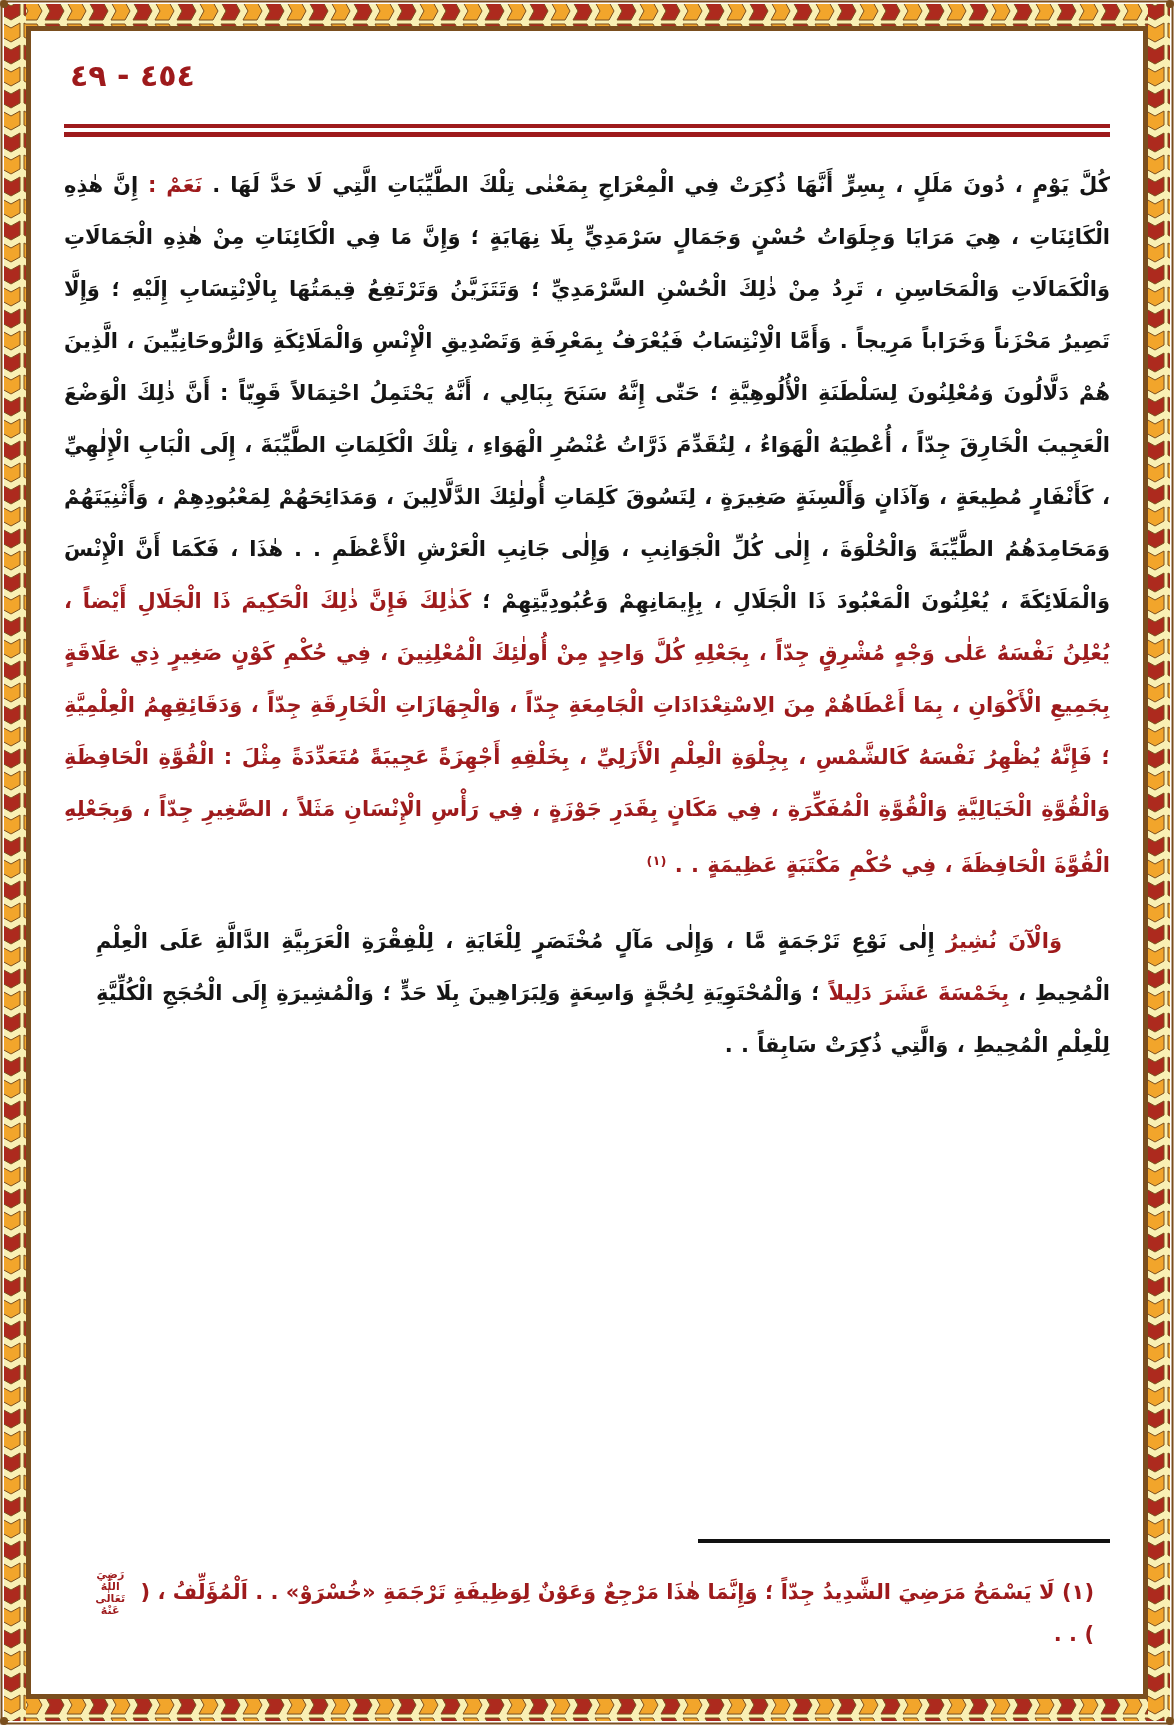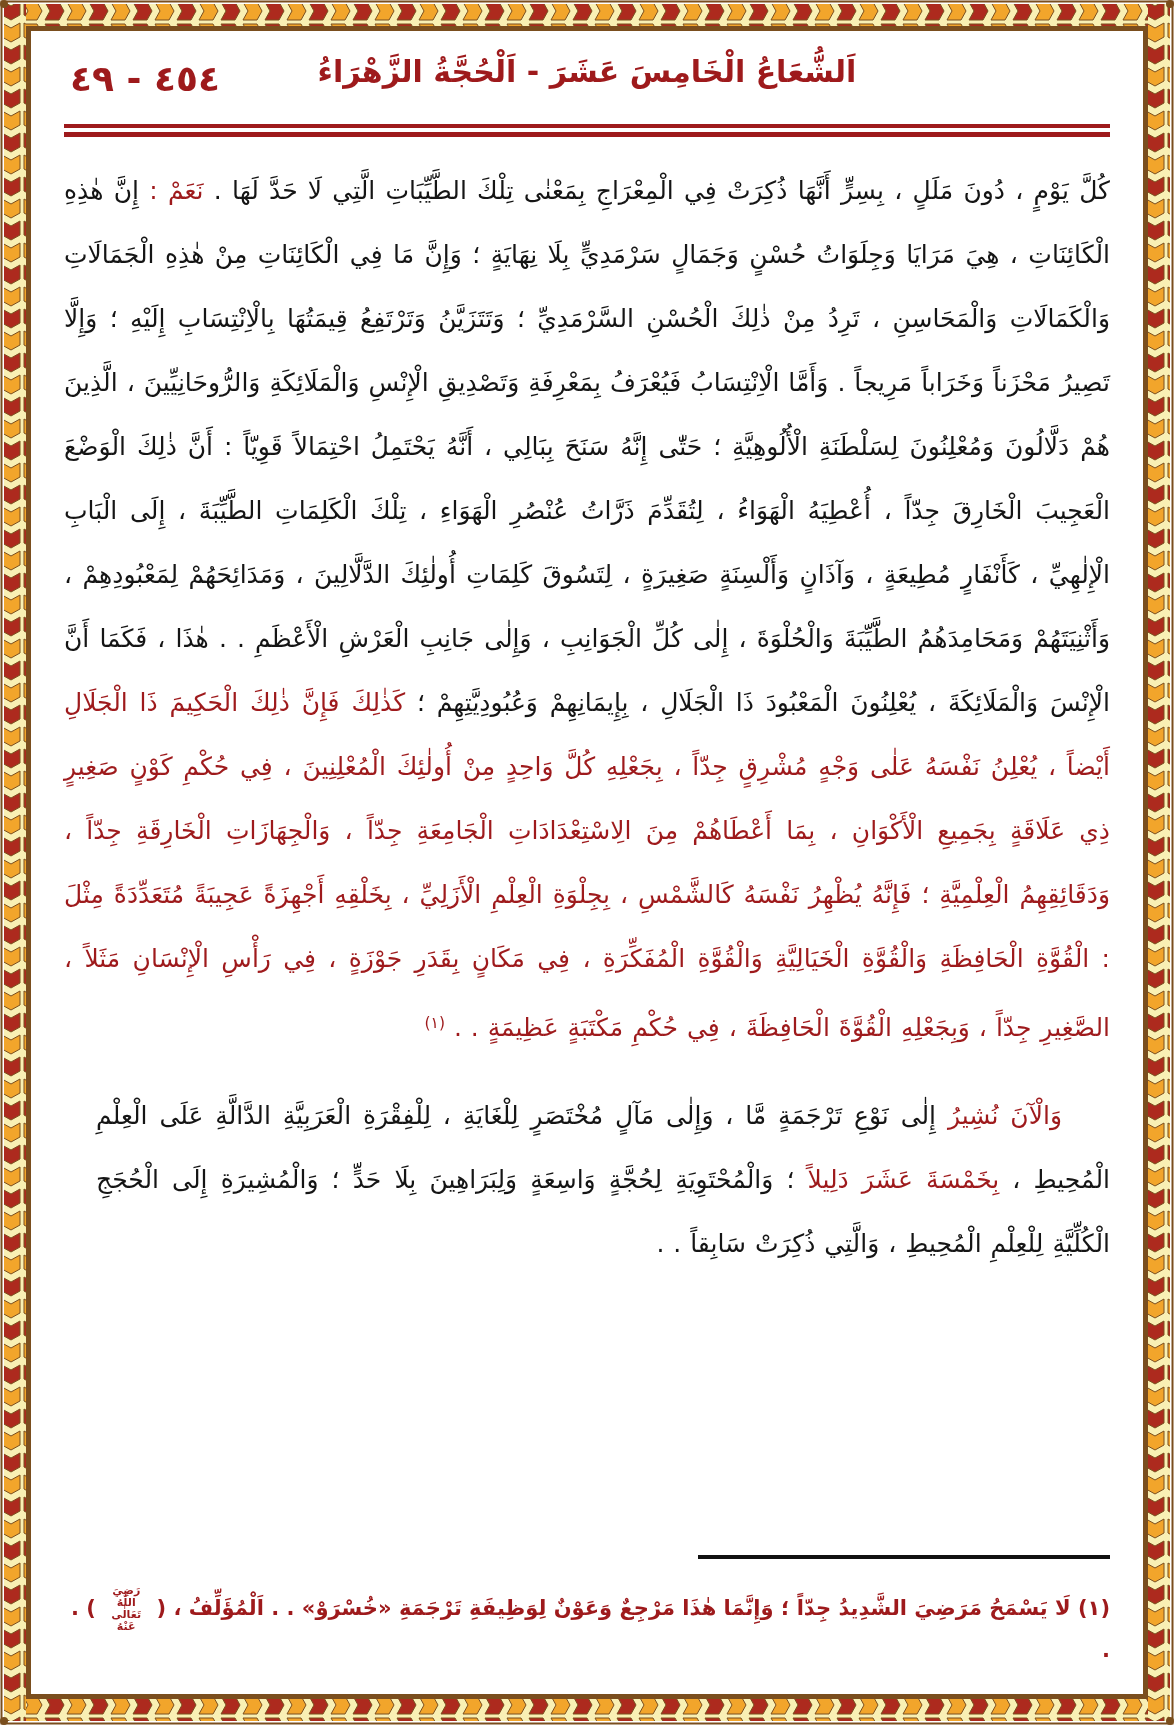--- a/index.html
+++ b/index.html
@@ -18,33 +18,33 @@
     direction:rtl;
   }
   .header{position:relative;height:74px;}
   .page-title{
     position:absolute;left:0;right:0;top:10px;
     text-align:center;
     font-size:30px;font-weight:bold;color:#9E1A1C;
   }
   .page-number{
     position:absolute;left:6px;top:14px;
-    font-size:36px;font-weight:bold;color:#9E1A1C;
+    font-size:30px;font-weight:bold;color:#9E1A1C;
     direction:rtl;
   }
   .header-rule{
     height:4px;
     border-top:4px solid #9E1A1C;
     border-bottom:5px solid #9E1A1C;
     margin-top:6px;
   }
   .body-text{
     margin-top:22px;
-    font-size:25px;font-weight:normal;
-    line-height:64px;
+    font-size:21px;font-weight:bold;
+    line-height:52px;
     text-align:justify;
     color:#151515;
     word-spacing:1px;
   }
   .body-text p{margin:0;}
   p.para-2{margin-top:24px;text-indent:48px;margin-left:32px;}
   p.para-3{margin-top:30px;text-indent:48px;}
   p.para-4{margin-top:6px;}
   .seg.black{color:#151515;}
   .seg.red{color:#9E1A1C;}
@@ -57,21 +57,21 @@
     position:absolute;bottom:14px;left:0;right:0;
   }
   .footnote-divider{
     width:412px;height:0;
     border-top:4px solid #111111;
     margin-bottom:26px;
   }
   .footnote-text{
     font-size:21px;font-weight:bold;color:#9E1A1C;
     line-height:34px;text-align:right;
-    margin:0;
+    margin:16px;
   }
 </style>
 </head>
 <body>
 
 <div class="page">
 
   <svg class="border-svg" width="1174" height="1725" viewBox="0 0 1174 1725" aria-hidden="true">
     <defs>
       <pattern id="hch" width="44" height="22" patternUnits="userSpaceOnUse">
@@ -93,21 +93,20 @@
     <rect x="28.5" y="28.5" width="1117" height="1668" fill="none" stroke="#7A4E1E" stroke-width="5"></rect>
     <circle cx="4" cy="4" r="4" fill="#7A4E1E"></circle>
     <circle cx="1170" cy="4" r="4" fill="#7A4E1E"></circle>
     <circle cx="4" cy="1721" r="4" fill="#7A4E1E"></circle>
     <circle cx="1170" cy="1721" r="4" fill="#7A4E1E"></circle>
   </svg>
 
   <div class="content">
 
     <div class="header">
-      <div class="page-title">اَلشُّعَاعُ الْخَامِسَ عَشَرَ - اَلْحُجَّةُ الزَّهْرَاءُ</div>
       <div class="page-number">٤٥٤ - ٤٩</div>
     </div>
 
     <div class="header-rule"></div>
 
     <div class="body-text">
       <p class="para-1"><span class="seg black">كُلَّ يَوْمٍ ، دُونَ مَلَلٍ ، بِسِرٍّ أَنَّهَا ذُكِرَتْ فِي الْمِعْرَاجِ بِمَعْنٰى تِلْكَ الطَّيِّبَاتِ الَّتِي لَا حَدَّ لَهَا . </span><span class="seg red">نَعَمْ : </span><span class="seg black">إِنَّ هٰذِهِ الْكَائِنَاتِ ، هِيَ مَرَايَا وَجِلَوَاتُ حُسْنٍ وَجَمَالٍ سَرْمَدِيٍّ بِلَا نِهَايَةٍ ؛ وَإِنَّ مَا فِي الْكَائِنَاتِ مِنْ هٰذِهِ الْجَمَالَاتِ وَالْكَمَالَاتِ وَالْمَحَاسِنِ ، تَرِدُ مِنْ ذٰلِكَ الْحُسْنِ السَّرْمَدِيِّ ؛ وَتَتَزَيَّنُ وَتَرْتَفِعُ قِيمَتُهَا بِالْاِنْتِسَابِ إِلَيْهِ ؛ وَإِلَّا تَصِيرُ مَحْزَناً وَخَرَاباً مَرِيجاً . وَأَمَّا الْاِنْتِسَابُ فَيُعْرَفُ بِمَعْرِفَةِ وَتَصْدِيقِ الْإِنْسِ وَالْمَلَائِكَةِ وَالرُّوحَانِيِّينَ ، الَّذِينَ هُمْ دَلَّالُونَ وَمُعْلِنُونَ لِسَلْطَنَةِ الْأُلُوهِيَّةِ ؛ حَتّٰى إِنَّهُ سَنَحَ بِبَالِي ، أَنَّهُ يَحْتَمِلُ احْتِمَالاً قَوِيّاً : أَنَّ ذٰلِكَ الْوَضْعَ الْعَجِيبَ الْخَارِقَ جِدّاً ، أُعْطِيَهُ الْهَوَاءُ ، لِتُقَدِّمَ ذَرَّاتُ عُنْصُرِ الْهَوَاءِ ، تِلْكَ الْكَلِمَاتِ الطَّيِّبَةَ ، إِلَى الْبَابِ الْإِلٰهِيِّ ، كَأَنْفَارٍ مُطِيعَةٍ ، وَآذَانٍ وَأَلْسِنَةٍ صَغِيرَةٍ ، لِتَسُوقَ كَلِمَاتِ أُولٰئِكَ الدَّلَّالِينَ ، وَمَدَائِحَهُمْ لِمَعْبُودِهِمْ ، وَأَثْنِيَتَهُمْ وَمَحَامِدَهُمُ الطَّيِّبَةَ وَالْحُلْوَةَ ، إِلٰى كُلِّ الْجَوَانِبِ ، وَإِلٰى جَانِبِ الْعَرْشِ الْأَعْظَمِ . . هٰذَا ، فَكَمَا أَنَّ الْإِنْسَ وَالْمَلَائِكَةَ ، يُعْلِنُونَ الْمَعْبُودَ ذَا الْجَلَالِ ، بِإِيمَانِهِمْ وَعُبُودِيَّتِهِمْ ؛ </span><span class="seg red">كَذٰلِكَ فَإِنَّ ذٰلِكَ الْحَكِيمَ ذَا الْجَلَالِ أَيْضاً ، يُعْلِنُ نَفْسَهُ عَلٰى وَجْهٍ مُشْرِقٍ جِدّاً ، بِجَعْلِهِ كُلَّ وَاحِدٍ مِنْ أُولٰئِكَ الْمُعْلِنِينَ ، فِي حُكْمِ كَوْنٍ صَغِيرٍ ذِي عَلَاقَةٍ بِجَمِيعِ الْأَكْوَانِ ، بِمَا أَعْطَاهُمْ مِنَ الِاسْتِعْدَادَاتِ الْجَامِعَةِ جِدّاً ، وَالْجِهَازَاتِ الْخَارِقَةِ جِدّاً ، وَدَقَائِقِهِمُ الْعِلْمِيَّةِ ؛ فَإِنَّهُ يُظْهِرُ نَفْسَهُ كَالشَّمْسِ ، بِجِلْوَةِ الْعِلْمِ الْأَزَلِيِّ ، بِخَلْقِهِ أَجْهِزَةً عَجِيبَةً مُتَعَدِّدَةً مِثْلَ : الْقُوَّةِ الْحَافِظَةِ وَالْقُوَّةِ الْخَيَالِيَّةِ وَالْقُوَّةِ الْمُفَكِّرَةِ ، فِي مَكَانٍ بِقَدَرِ جَوْزَةٍ ، فِي رَأْسِ الْإِنْسَانِ مَثَلاً ، الصَّغِيرِ جِدّاً ، وَبِجَعْلِهِ الْقُوَّةَ الْحَافِظَةَ ، فِي حُكْمِ مَكْتَبَةٍ عَظِيمَةٍ . . </span><span class="seg marker">(١)</span></p>
       <p class="para-2"><span class="seg red">وَالْآنَ نُشِيرُ </span><span class="seg black">إِلٰى نَوْعِ تَرْجَمَةٍ مَّا ، وَإِلٰى مَآلٍ مُخْتَصَرٍ لِلْغَايَةِ ، لِلْفِقْرَةِ الْعَرَبِيَّةِ الدَّالَّةِ عَلَى الْعِلْمِ الْمُحِيطِ ، </span><span class="seg red">بِخَمْسَةَ عَشَرَ دَلِيلاً </span><span class="seg black">؛ وَالْمُحْتَوِيَةِ لِحُجَّةٍ وَاسِعَةٍ وَلِبَرَاهِينَ بِلَا حَدٍّ ؛ وَالْمُشِيرَةِ إِلَى الْحُجَجِ الْكُلِّيَّةِ لِلْعِلْمِ الْمُحِيطِ ، وَالَّتِي ذُكِرَتْ سَابِقاً . .</span></p>
     </div>
 

